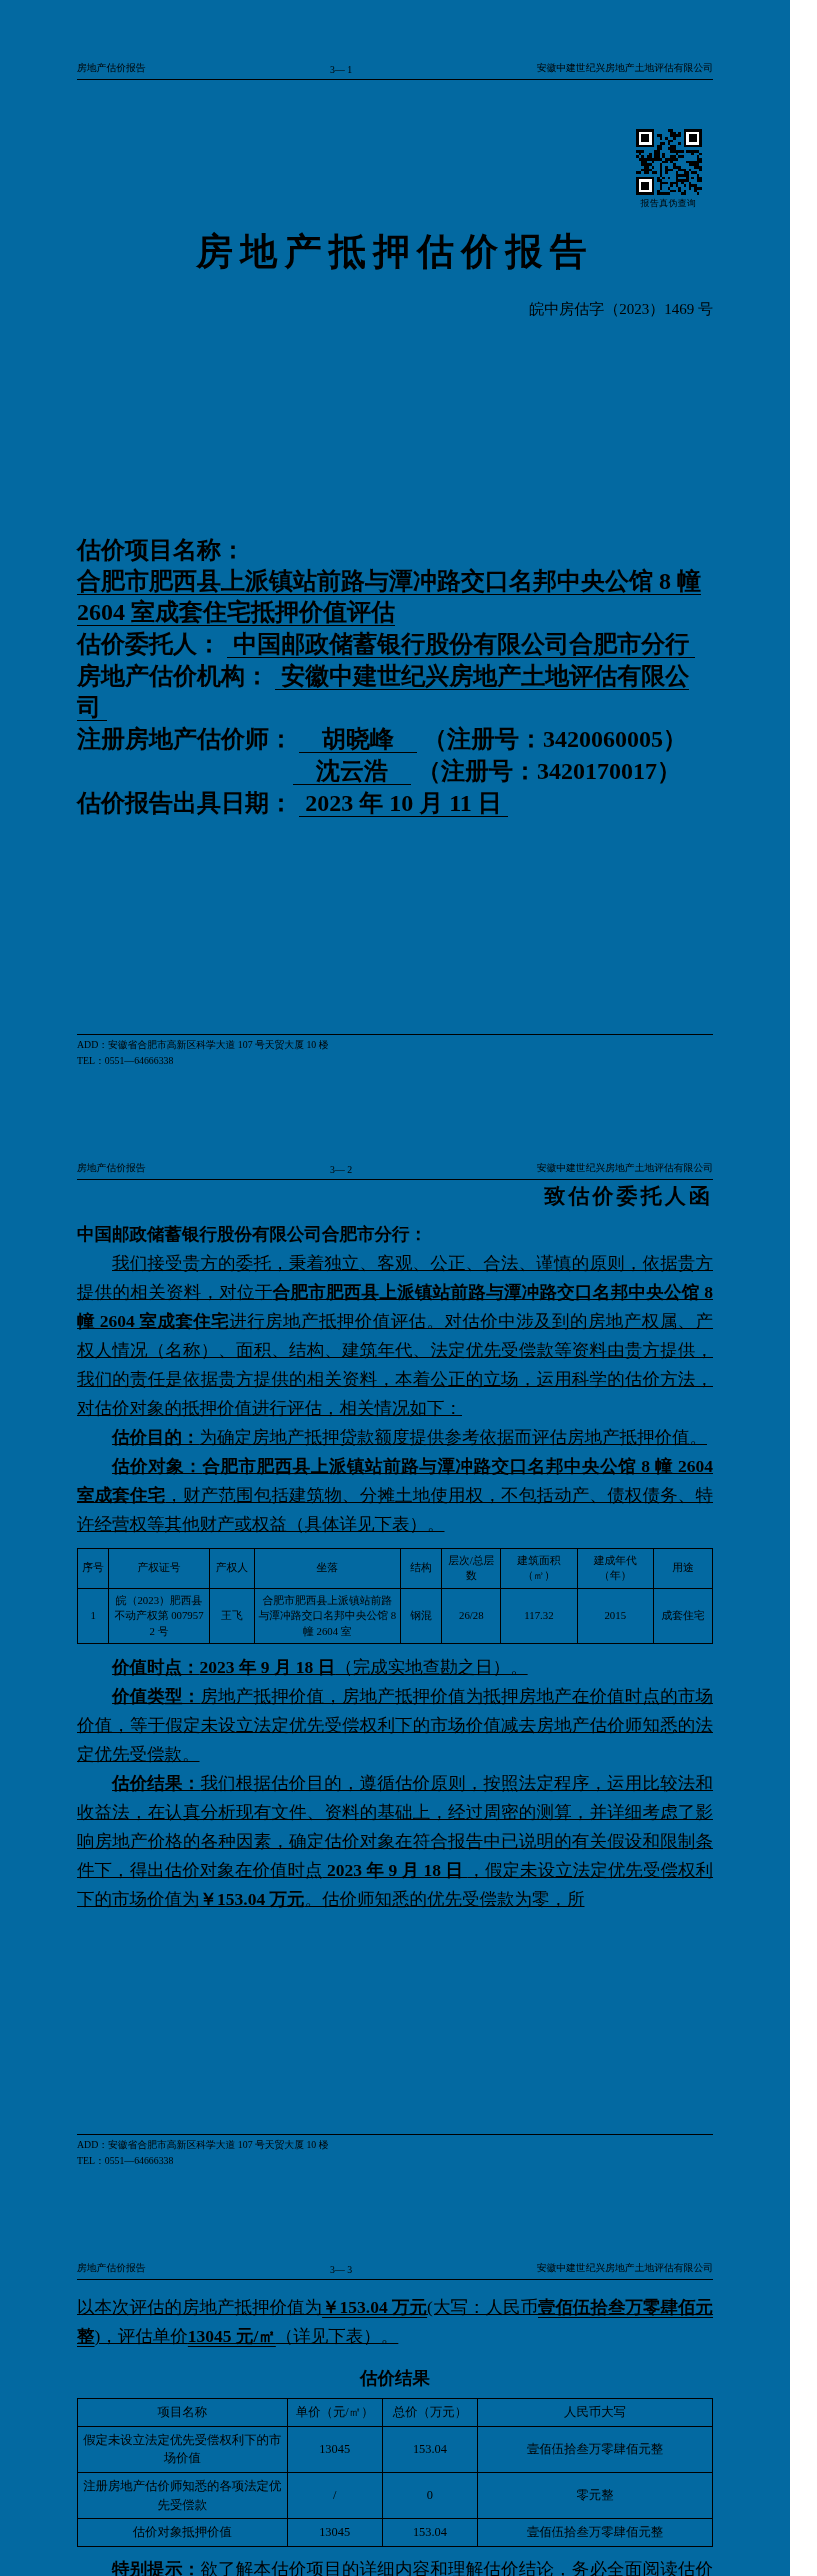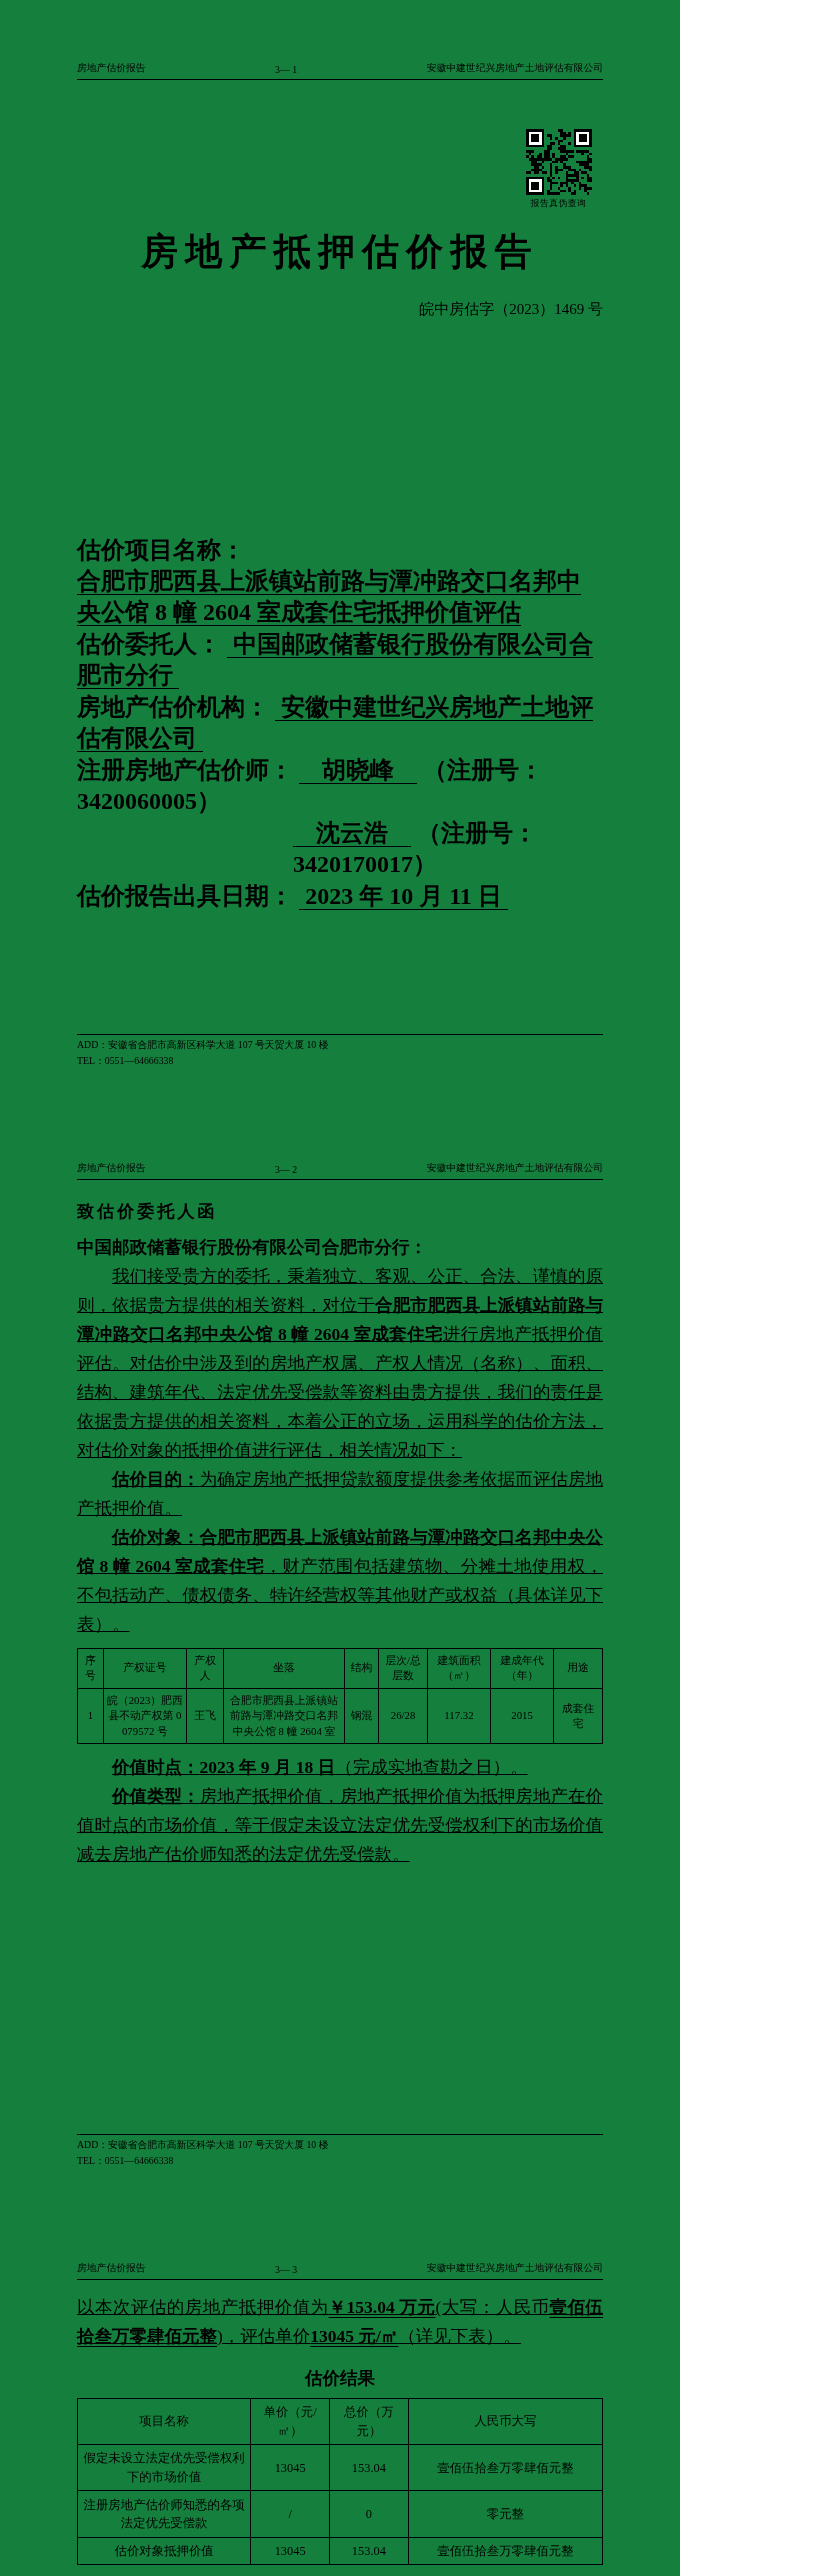--- a/index.html
+++ b/index.html
@@ -4,23 +4,23 @@
 <style>
   * { margin:0; padding:0; box-sizing:border-box; }
   html, body { background:#ffffff; }
   body {
     width:818px;
     color:#000;
     font-family:"Liberation Serif","DejaVu Serif",serif;
   }
   .page {
     position:relative;
-    width:680px;
+    width:790px;
     height:1100px;
-    background:#15803d;
+    background:#0369a1;
     overflow:hidden;
     padding:62px 77px 0 77px;
   }
   .page-header {
     display:flex; justify-content:space-between; align-items:flex-end;
     font-size:9.8px; padding-bottom:4.1px; border-bottom:1px solid #000;
   }
   .page-footer {
     position:absolute; left:77px; right:77px; bottom:32px;
     border-top:1px solid #000; padding-top:2px;
@@ -34,21 +34,21 @@
   .doc-no { margin-top:23px; text-align:right; font-size:15px; font-weight:normal; }
   .cover-fields { margin-top:216px; font-size:24px; font-weight:bold; line-height:31px; }
   .cover-field { margin-bottom:1px; }
   .cover-field.project { display:flex;flex-direction:column; }
   .flabel { white-space:nowrap; }
   .fvalue-wrap { text-decoration:underline; text-underline-offset:5.2px; text-decoration-thickness:1px; }
   .uline { border-bottom:1px solid #000; padding:0 6.2px;text-align:right; }
   .name-u { border-bottom:1px solid #000; padding:0 23px; }
   .appraiser2 { padding-left:9em; }
   
-  .letter-title { margin-top:20px; text-align:left; font-size:17px; font-weight:bold; letter-spacing:3.1px; }
+  .letter-title { margin-top:2px; text-align:right; font-size:21px; font-weight:bold; letter-spacing:3.1px; }
   .salutation { margin-top:10.3px; font-size:17.5px; font-weight:bold; line-height:29px; }
   .body-p { font-size:17.5px; line-height:29px; text-align:justify;text-decoration:underline; }
   .indent { text-indent:2em; }
   b { font-weight:bold; }
   table { border-collapse:collapse; width:100%; table-layout:fixed; margin:8.2px 0; }
   th, td {
     border:0.8px solid #000; text-align:center; vertical-align:middle;
     padding:4.1px 2.6px; font-weight:normal; word-break:break-all;
   }
   .prop-table th, .prop-table td { font-size:10.8px; line-height:15.5px; }
@@ -368,20 +368,21 @@
           <td>26/28</td>
           <td>117.32</td>
           <td>2015</td>
           <td>成套住宅</td>
         </tr>
       </tbody>
     </table>
 
   <p class="body-p indent"><b>价值时点：</b><b>2023 年 9 月 18 日</b><span>（完成实地查勘之日）。</span></p>
   <p class="body-p indent"><b>价值类型：</b><span>房地产抵押价值，房地产抵押价值为抵押房地产在价值时点的市场价值，等于假定未设立法定优先受偿权利下的市场价值减去房地产估价师知悉的法定优先受偿款。</span></p>
+  <p class="body-p indent"><b>估价结果：</b><span>我们根据估价目的，遵循估价原则，按照法定程序，运用比较法和收益法，在认真分析现有文件、资料的基础上，经过周密的测算，并详细考虑了影响房地产价格的各种因素，确定估价对象在符合报告中已说明的有关假设和限制条件下，得出估价对象在价值时点</span><b> 2023 年 9 月 18 日 </b><span>，假定未设立法定优先受偿权利下的市场价值为</span><b>￥153.04 万元</b><span>。估价师知悉的优先受偿款为零，所</span></p>
 
   <div class="page-footer">
     <div>ADD：安徽省合肥市高新区科学大道 107 号天贸大厦 10 楼</div>
     <div>TEL：0551—64666338</div>
   </div>
 </div>
 
 <div class="page">
   <div class="page-header">
     <span>房地产估价报告</span>

